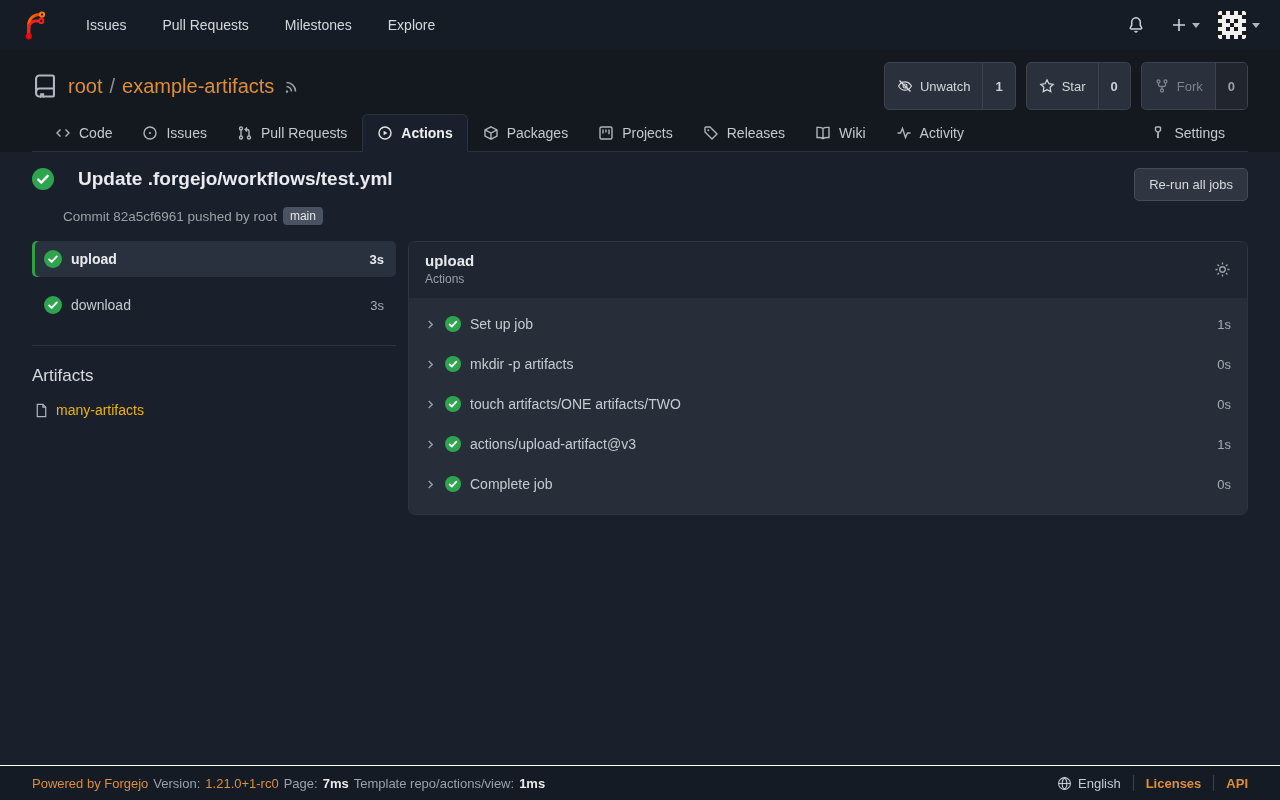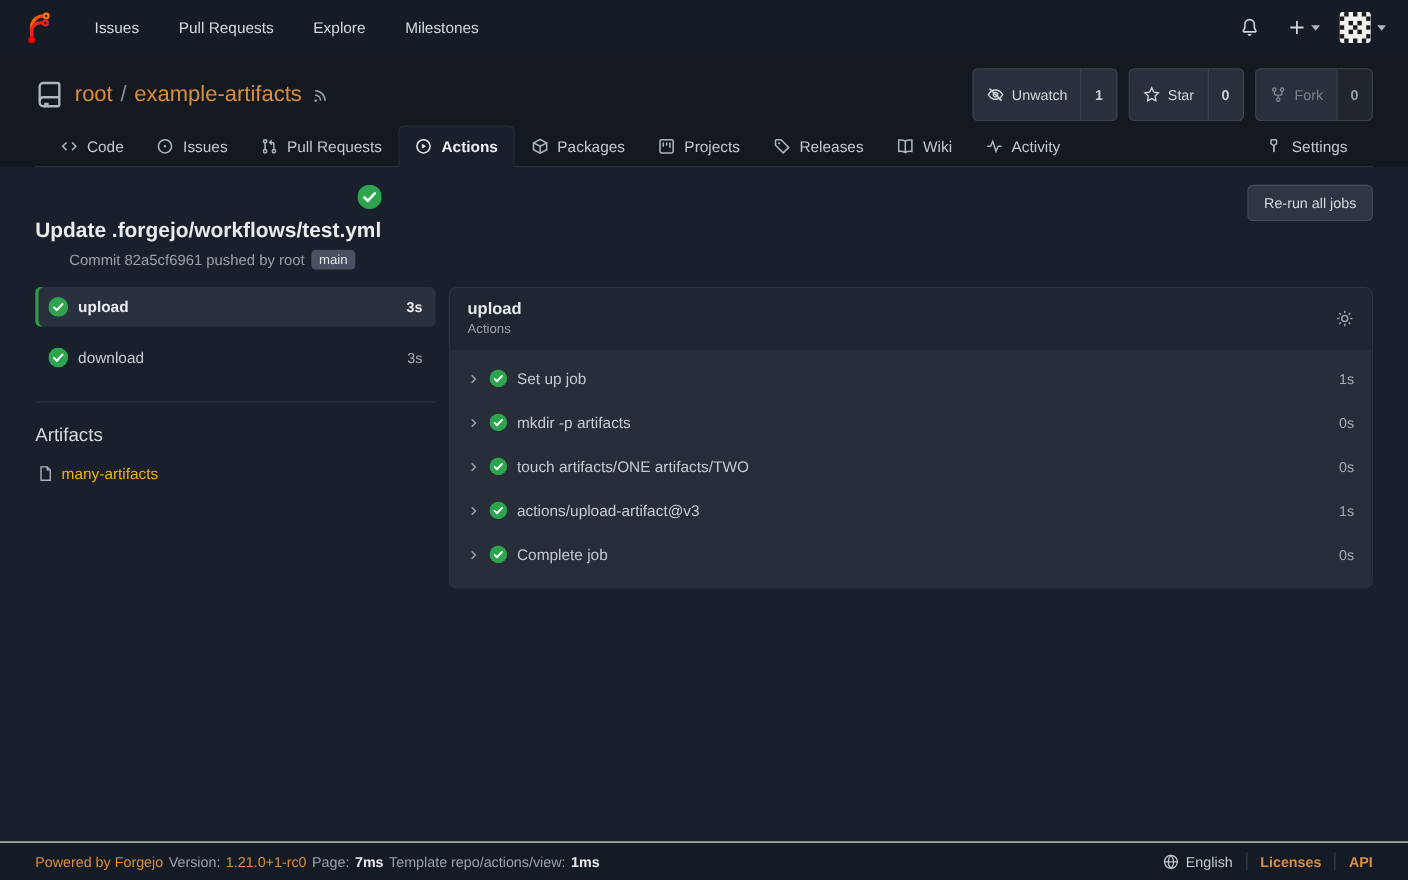--- a/index.html
+++ b/index.html
@@ -62,21 +62,21 @@
   .tab.active {
     background:#1a202b; color:#eceef0; font-weight:700;
     border:1px solid #2b323e; border-bottom:1px solid #1a202b; border-radius:6px 6px 0 0;
   }
   .tab.active .t-icon { color:#e3e6e9; }
   .tab-spacer { flex:1; }
 
   
   .page-content { flex:1; padding:16px 32px 0; }
   .run-header { display:flex; align-items:flex-start; }
-  .run-title-wrap { display:flex; align-items:flex-end; gap:9px;flex-direction:column; }
+  .run-title-wrap { display:flex; align-items:flex-end; gap:24px; }
   .run-title { font-size:19px; font-weight:700; color:#e9ebee; }
   .rerun-btn {
     margin-left:auto; background:#2f3541; border:1px solid #454c58; border-radius:5px;
     color:#d8dbe0; font-size:13px; padding:8px 14px; cursor:pointer;
     font-family:"Liberation Sans",sans-serif;
   }
   .commit-line { margin:6px 0 0 31px; font-size:13.5px; color:#9ba1a8; display:flex; align-items:center; gap:6px; }
   .branch-badge {
     background:#4a5160; color:#e2e4e8; font-size:12px; border-radius:4px;
     padding:2px 7px; cursor:pointer;
@@ -145,22 +145,22 @@
         </defs>
       <path d="M7 21 V12 A 8.5 8.5 0 0 1 15.5 3.5" stroke="url(#lg1)" stroke-width="2.4" stroke-linecap="round"></path>
       <path d="M7 21 V14.5 A 6 6 0 0 1 13 8.7 h1.5" stroke="#e22" stroke-width="2.4" stroke-linecap="round"></path>
       <circle cx="17.6" cy="3.6" r="1.7" stroke="#ff7a00" stroke-width="1.6"></circle>
       <circle cx="17" cy="8.7" r="1.7" stroke="#e22" stroke-width="1.6"></circle>
       <circle cx="7" cy="21" r="1.7" stroke="#e00" stroke-width="1.6"></circle>
     </svg>
   </span>
   <div class="nav-item">Issues</div>
   <div class="nav-item">Pull Requests</div>
+  <div class="nav-item">Milestones</div>
   <div class="nav-item">Explore</div>
-  <div class="nav-item">Milestones</div>
   <div class="navbar-spacer"></div>
   <div class="nav-right">
     <span class="nav-icon-btn">
       <svg width="18" height="18" viewBox="0 0 16 16" fill="none" stroke="#cfd3d9" stroke-width="1.3">
         <path d="M8 1.6c-2.4 0-3.8 1.9-3.8 3.9v2.7L3 10.4c-.3.5 0 1.1.6 1.1h8.8c.6 0 .9-.6.6-1.1l-1.2-2.2V5.5c0-2-1.4-3.9-3.8-3.9z"></path>
         <path d="M6.8 13.4a1.3 1.3 0 0 0 2.4 0"></path>
       </svg>
     </span>
     <span class="nav-icon-btn">
       <svg width="16" height="16" viewBox="0 0 16 16" stroke="#cfd3d9" stroke-width="1.6">

